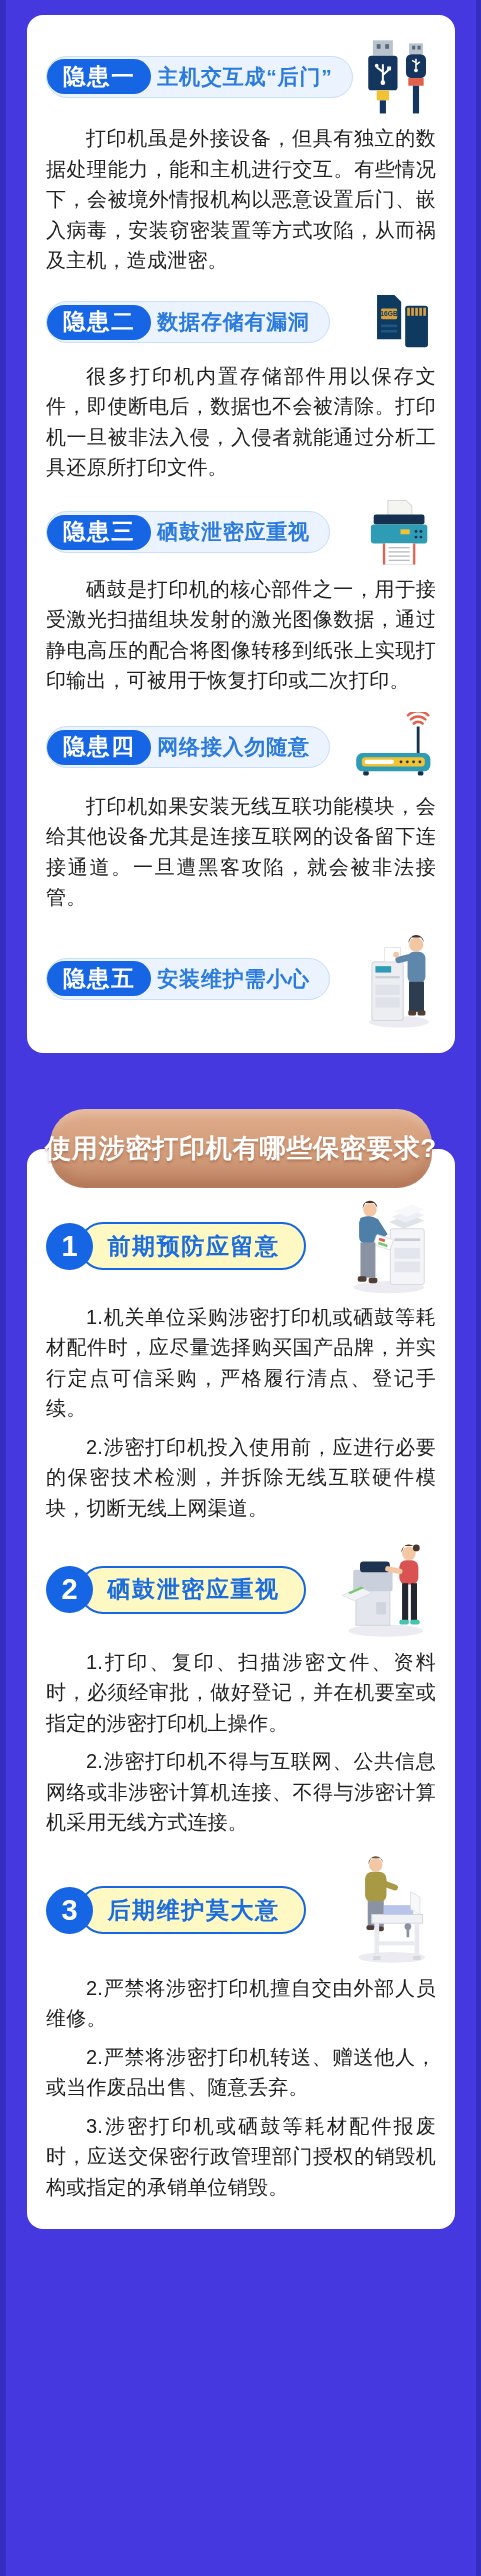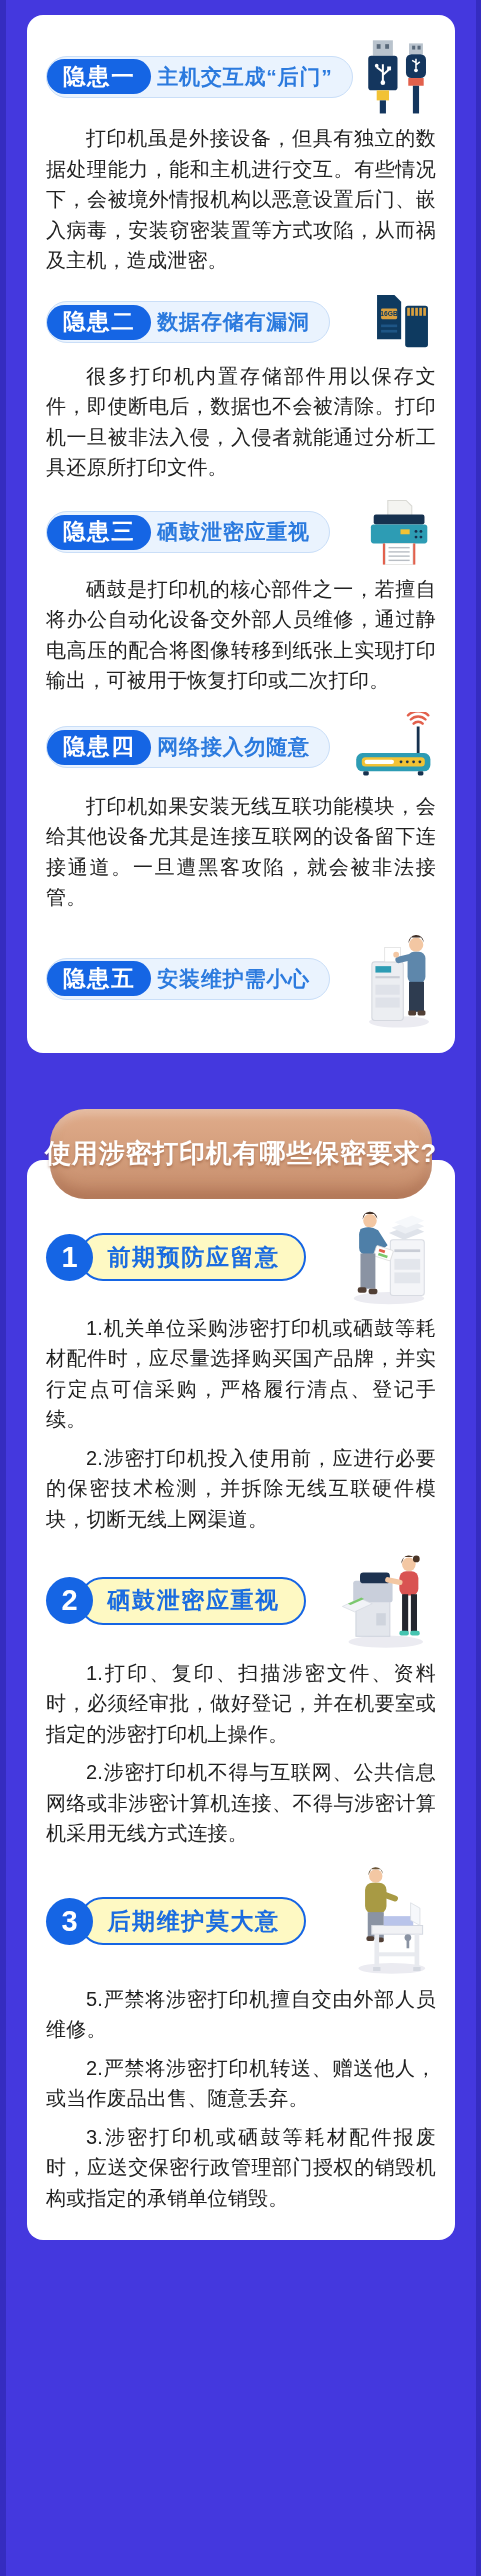--- a/index.html
+++ b/index.html
@@ -29,21 +29,21 @@
     color:#2b7ade;font-size:21px;font-weight:700;letter-spacing:0.8px;
     padding:0 19px 0 6px;white-space:nowrap;
   }
   .hz-icon{flex:0 0 auto;margin-left:6.4px;}
   .para{
     font-size:20px;line-height:30.5px;color:#212121;margin:8px 0 0 0;
     text-indent:2em;text-align:justify;font-weight:500;letter-spacing:0.2px;
   }
   
   #banner{
-    width:382px;height:90px;margin:56px auto -39px auto;position:relative;z-index:3;
+    width:382px;height:79px;margin:56px auto -39px auto;position:relative;z-index:3;
     border-radius:35px;
     background:linear-gradient(180deg,#e0ac8b 0%,#d29c7a 55%,#c48a69 100%);
     box-shadow:inset 0 -9.6px 13px rgba(146,88,58,.38), inset 0 4.8px 8px rgba(255,255,255,.28);
     display:flex;align-items:center;justify-content:center;
   }
   #banner .banner-text{
     color:#ffffff;font-size:26px;font-weight:700;letter-spacing:0.8px;
     text-shadow:0 1.6px 2.4px rgba(125,66,34,.4);white-space:nowrap;
   }
   #requirements-card{padding-top:50px;padding-bottom:27px;}
@@ -141,21 +141,21 @@
         <rect x="28.5" y="63" width="39" height="30" fill="#ffffff" stroke="#dddddb"></rect>
         <g stroke="#b9bec4" stroke-width="2">
           <line x1="33" y1="69" x2="63" y2="69"></line>
             <line x1="33" y1="75" x2="63" y2="75"></line>
           <line x1="33" y1="81" x2="63" y2="81"></line>
             <line x1="33" y1="87" x2="63" y2="87"></line>
         </g>
       </svg>
     </span>
   </div>
-  <p class="para">硒鼓是打印机的核心部件之一，若擅自将办公自动化设备交外部人员维修，通过静电高压的配合将图像转移到纸张上实现打印输出，可被用于恢复打印或二次打印。</p>
+  <p class="para">硒鼓是打印机的核心部件之一，用于接受激光扫描组块发射的激光图像数据，通过静电高压的配合将图像转移到纸张上实现打印输出，可被用于恢复打印或二次打印。</p>
 
   <div class="hz-head">
     <div class="hz-pill">
       <span class="hz-badge">隐患四</span>
       <span class="hz-title">网络接入勿随意</span>
     </div>
     <span class="hz-icon">
       <svg width="84" height="71" viewBox="0 0 120 100">
         <g stroke="#e2604c" stroke-width="3.5" fill="none" stroke-linecap="round">
           <path d="M88 16 a9 9 0 0 1 13 0"></path>
@@ -292,18 +292,18 @@
         <circle cx="88" cy="104" r="5" fill="#8a93a3"></circle>
         <rect x="86" y="104" width="4" height="16" fill="#8a93a3"></rect>
         <rect x="38" y="99" width="7" height="52" fill="#e8eaef"></rect>
         <rect x="98" y="99" width="7" height="52" fill="#e8eaef"></rect>
         <rect x="36" y="148" width="11" height="6" fill="#d4d8e0"></rect>
         <rect x="96" y="148" width="11" height="6" fill="#d4d8e0"></rect>
         <rect x="42" y="126" width="58" height="6" fill="#e8eaef"></rect>
       </svg>
     </span>
   </div>
-  <p class="para">5.严禁将涉密打印机擅自交由外部人员维修。</p>
+  <p class="para">2.严禁将涉密打印机擅自交由外部人员维修。</p>
   <p class="para">2.严禁将涉密打印机转送、赠送他人，或当作废品出售、随意丢弃。</p>
   <p class="para">3.涉密打印机或硒鼓等耗材配件报废时，应送交保密行政管理部门授权的销毁机构或指定的承销单位销毁。</p>
 
 </div>
 
 
 </body></html>

